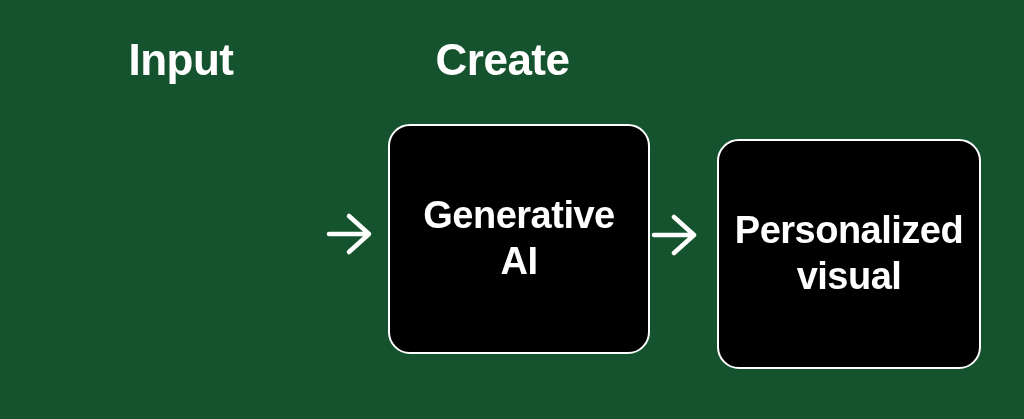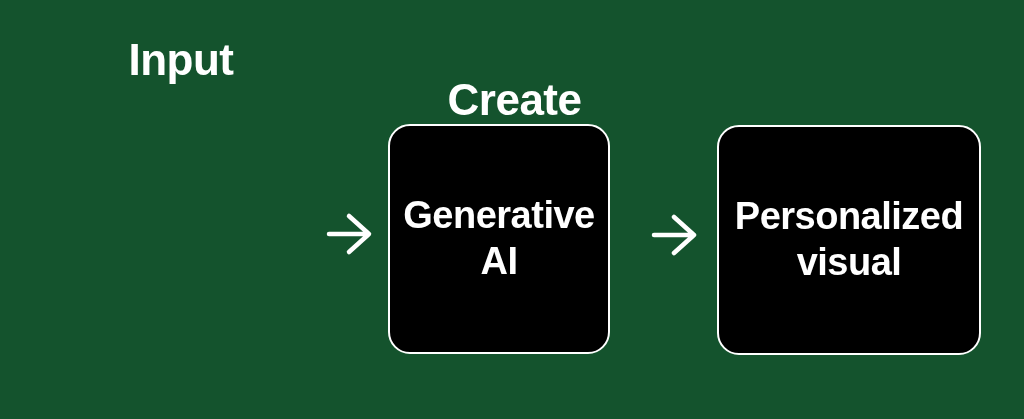--- a/index.html
+++ b/index.html
@@ -54,25 +54,25 @@
   }
   .flow-arrow svg {
     display: block;
     width: 100%;
     height: 100%;
   }
   
   .title-1 { left: 47px;  width: 268px; }
   .box-1   { left: 47px;  width: 268px; }
   
-  .title-2 { left: 388px; width: 253px; margin-top: 40px; }
-  .box-2   { left: 388px; width: 222px; }
+  .title-2 { left: 376px; width: 253px; }
+  .box-2   { left: 388px; width: 262px; }
   
   .title-3 { left: 717px; width: 264px; }
-  .box-3   { left: 717px; width: 264px; top: 125px; }
+  .box-3   { left: 717px; width: 264px; top: 139px; }
   
   .arrow-1 { left: 326px; top: 212px; }
   .arrow-2 { left: 651px; top: 213px; }
 </style>
 </head>
 <body>
 
 <div class="canvas">
 
   <div class="stage-title title-1">Input</div>

